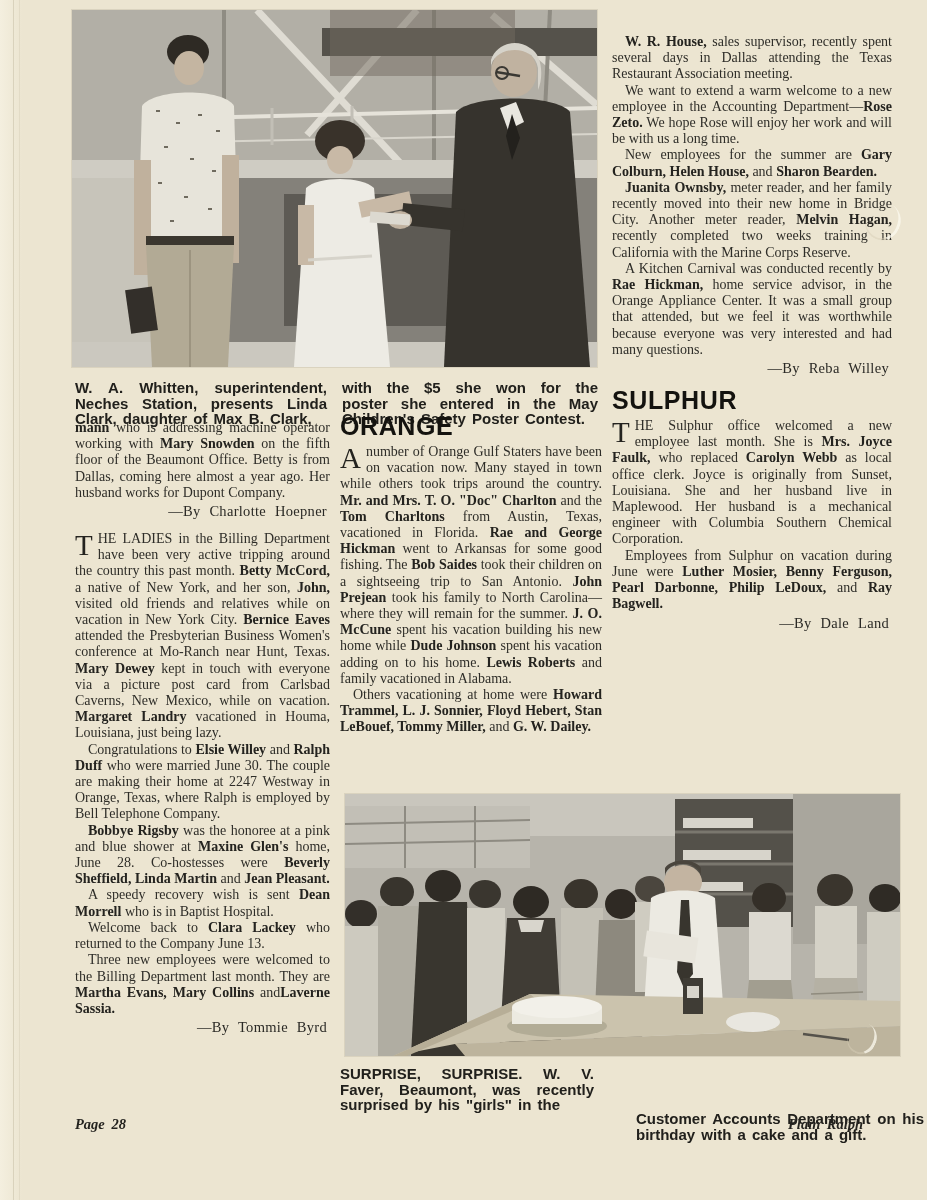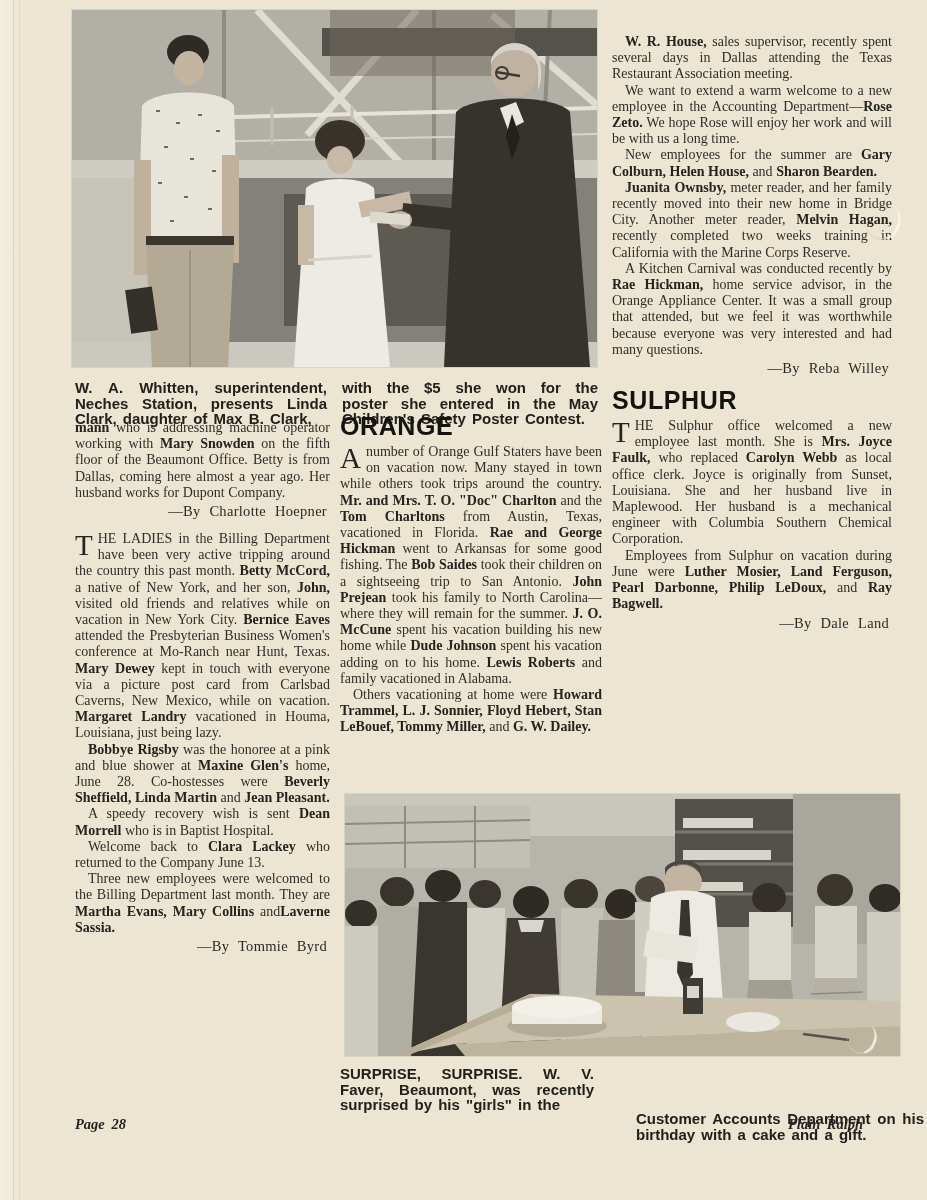--- a/index.html
+++ b/index.html
@@ -116,20 +116,21 @@
     </svg>
   </div>
 
   <div class="caption" style="left:75px;top:380px;width:252px;">W. A. Whitten, superintendent, Neches Station, presents Linda Clark, daughter of Max B. Clark,</div>
   <div class="caption" style="left:342px;top:380px;width:256px;">with the $5 she won for the poster she entered in the May Children's Safety Poster Contest.</div>
 
   <div class="col" style="left:75px;top:420px;width:255px;">
       <p class="body-para"><b>mann</b> who is addressing machine operator working with <b>Mary Snowden</b> on the fifth floor of the Beaumont Office. Betty is from Dallas, coming here almost a year ago. Her husband works for Dupont Company.</p>
       <div class="byline">—By Charlotte Hoepner</div>
       <p class="body-para"><span class="dropcap">T</span>HE LADIES in the Billing Department have been very active tripping around the country this past month. <b>Betty McCord,</b> a native of New York, and her son, <b>John,</b> visited old friends and relatives while on vacation in New York City. <b>Bernice Eaves</b> attended the Presbyterian Business Women's conference at Mo-Ranch near Hunt, Texas. <b>Mary Dewey</b> kept in touch with everyone via a picture post card from Carlsbad Caverns, New Mexico, while on vacation. <b>Margaret Landry</b> vacationed in Houma, Louisiana, just being lazy.</p>
+      <p class="body-para indent">Congratulations to <b>Elsie Willey</b> and <b>Ralph Duff</b> who were married June 30. The couple are making their home at 2247 Westway in Orange, Texas, where Ralph is employed by Bell Telephone Company.</p>
       <p class="body-para indent"><b>Bobbye Rigsby</b> was the honoree at a pink and blue shower at <b>Maxine Glen's</b> home, June 28. Co-hostesses were <b>Beverly Sheffield, Linda Martin</b> and <b>Jean Pleasant.</b></p>
       <p class="body-para indent">A speedy recovery wish is sent <b>Dean Morrell</b> who is in Baptist Hospital.</p>
       <p class="body-para indent">Welcome back to <b>Clara Lackey</b> who returned to the Company June 13.</p>
       <p class="body-para indent">Three new employees were welcomed to the Billing Department last month. They are <b>Martha Evans, Mary Collins</b> and<b>Laverne Sassia.</b></p>
       <div class="byline">—By Tommie Byrd</div>
     </div>
 
   <div class="col" style="left:340px;top:414px;width:262px;">
       <h2 class="section-heading">ORANGE</h2>
       <p class="body-para"><span class="dropcap">A</span>number of Orange Gulf Staters have been on vacation now. Many stayed in town while others took trips around the country. <b>Mr. and Mrs. T. O. "Doc" Charlton</b> and the <b>Tom Charltons</b> from Austin, Texas, vacationed in Florida. <b>Rae and George Hickman</b> went to Arkansas for some good fishing. The <b>Bob Saides</b> took their children on a sightseeing trip to San Antonio. <b>John Prejean</b> took his family to North Carolina—where they will remain for the summer. <b>J. O. McCune</b> spent his vacation building his new home while <b>Dude Johnson</b> spent his vacation adding on to his home. <b>Lewis Roberts</b> and family vacationed in Alabama.</p>
@@ -138,21 +139,21 @@
 
   <div class="col" style="left:612px;top:34px;width:280px;">
       <p class="body-para indent"><b>W. R. House,</b> sales supervisor, recently spent several days in Dallas attending the Texas Restaurant Association meeting.</p>
       <p class="body-para indent">We want to extend a warm welcome to a new employee in the Accounting Department—<b>Rose Zeto.</b> We hope Rose will enjoy her work and will be with us a long time.</p>
       <p class="body-para indent">New employees for the summer are <b>Gary Colburn, Helen House,</b> and <b>Sharon Bearden.</b></p>
       <p class="body-para indent"><b>Juanita Ownsby,</b> meter reader, and her family recently moved into their new home in Bridge City. Another meter reader, <b>Melvin Hagan,</b> recently completed two weeks training in California with the Marine Corps Reserve.</p>
       <p class="body-para indent">A Kitchen Carnival was conducted recently by <b>Rae Hickman,</b> home service advisor, in the Orange Appliance Center. It was a small group that attended, but we feel it was worthwhile because everyone was very interested and had many questions.</p>
       <div class="byline">—By Reba Willey</div>
       <h2 class="section-heading mid-head-gap">SULPHUR</h2>
       <p class="body-para"><span class="dropcap">T</span>HE Sulphur office welcomed a new employee last month. She is <b>Mrs. Joyce Faulk,</b> who replaced <b>Carolyn Webb</b> as local office clerk. Joyce is originally from Sunset, Louisiana. She and her husband live in Maplewood. Her husband is a mechanical engineer with Columbia Southern Chemical Corporation.</p>
-      <p class="body-para indent">Employees from Sulphur on vacation during June were <b>Luther Mosier, Land Ferguson, Pearl Darbonne, Philip LeDoux,</b> and <b>Ray Bagwell.</b></p>
+      <p class="body-para indent">Employees from Sulphur on vacation during June were <b>Luther Mosier, Benny Ferguson, Pearl Darbonne, Philip LeDoux,</b> and <b>Ray Bagwell.</b></p>
       <div class="byline">—By Dale Land</div>
     </div>
 
   <div class="photo-frame" style="left:345px;top:794px;width:555px;height:262px;">
     <svg viewBox="0 0 555 262" preserveAspectRatio="none">
       <rect width="555" height="262" fill="#b7b4ab"></rect>
       <rect width="555" height="42" fill="#c9c6bd"></rect>
       <rect x="0" y="12" width="185" height="62" fill="#c2bfb6"></rect>
       <g stroke="#8e8b82" stroke-width="2">
         <line x1="0" y1="30" x2="185" y2="26"></line>

